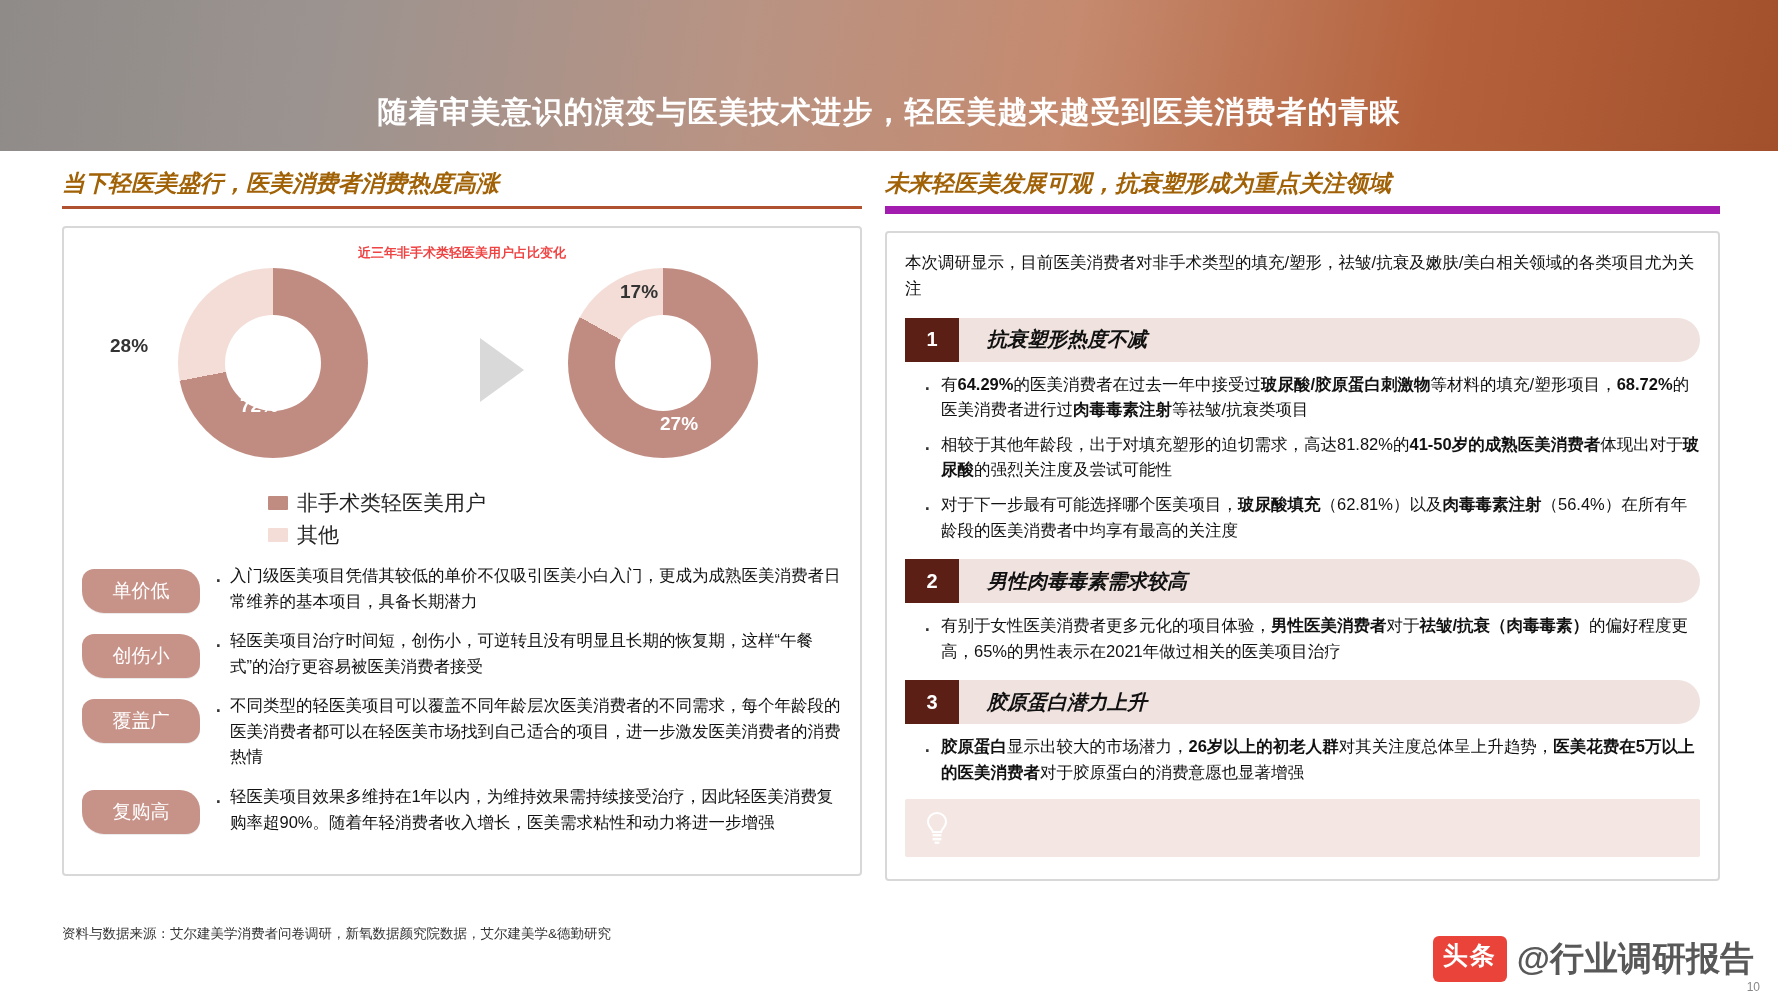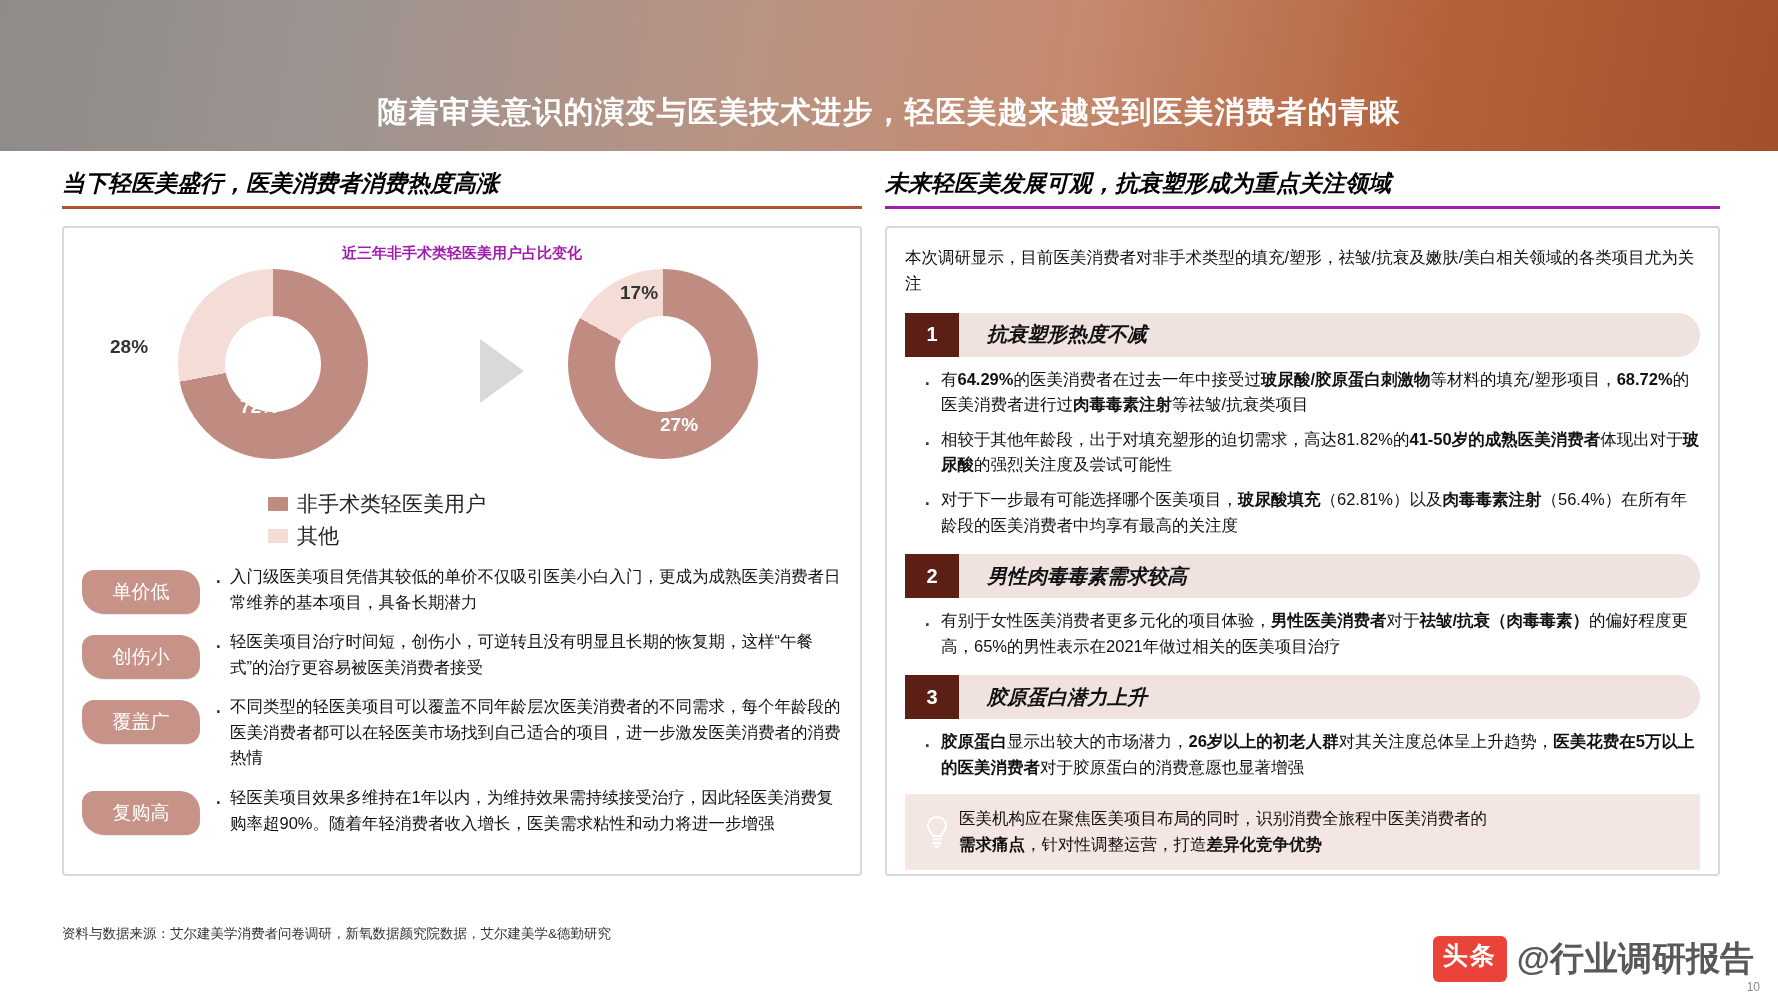--- a/index.html
+++ b/index.html
@@ -26,31 +26,31 @@
   }
   .banner-title {
     color:#ffffff; font-size:30px; font-weight:bold; letter-spacing:1px;
     text-align:right;
     margin-top:44px;
   }
   
   .col-left { position:absolute; left:62px; top:168px; width:800px; }
   .col-right { position:absolute; left:885px; top:168px; width:835px; }
   .sec-head {
-    font-size:23px; font-weight:bold; font-style:italic; color:#000000;
+    font-size:23px; font-weight:bold; font-style:italic; color:#a16207;
     border-bottom:3px solid #b0522f; padding-bottom:7px; width:100%;
   }
-  .sec-head.right { border-bottom:3px solid #a21caf; }
+  .sec-head.right { border-bottom:8px solid #a21caf; }
   .panel {
     margin-top:17px; border:2px solid #d8d8d8; border-radius:4px;
     background:#ffffff; padding:14px 18px 16px 18px; position:relative;
   }
   .panel-left { height:650px; }
   .chart-title {
-    text-align:center; font-size:15px; font-weight:bold; color:#a21caf; margin:2px 0 6px 0;
+    text-align:center; font-size:13px; font-weight:bold; color:#ef4444; margin:2px 0 6px 0;
   }
   .donuts { position:relative; height:215px; }
   .donut-wrap { position:absolute; top:0; }
   .donut { position:relative; width:190px; height:190px; border-radius:50%; }
   .donut::after {
     content:""; position:absolute; left:50%; top:50%; width:96px; height:96px;
     margin:-48px 0 0 -48px; background:#fff; border-radius:50%;
   }
   .dlabel { position:absolute; font-size:19px; font-weight:bold;margin-top:9px; }
   .arrow {
@@ -207,21 +207,20 @@
 
       <div class="note">
         <div class="bulb">
           <svg width="28" height="34" viewBox="0 0 28 34" aria-hidden="true">
             <path d="M14 2c-5 0-9 3.8-9 8.8 0 3.4 1.9 5.6 3.4 7.3.8 1 1.3 1.8 1.4 2.9h8.4c.1-1.1.6-1.9 1.4-2.9 1.5-1.7 3.4-3.9 3.4-7.3C23 5.8 19 2 14 2z" fill="none" stroke="#ffffff" stroke-width="2"></path>
             <rect x="9.6" y="23" width="8.8" height="2.4" fill="#ffffff"></rect>
             <rect x="9.6" y="27" width="8.8" height="2.4" fill="#ffffff"></rect>
             <rect x="11.6" y="30.6" width="4.8" height="2.2" fill="#ffffff"></rect>
           </svg>
         </div>
-        <div class="note-tx">医美机构应在聚焦医美项目布局的同时，识别消费全旅程中医美消费者的<br><b>需求痛点</b>，针对性调整运营，打造<b>差异化竞争优势</b></div>
       </div>
     </div>
   </div>
 
   <div class="source">资料与数据来源：艾尔建美学消费者问卷调研，新氧数据颜究院数据，艾尔建美学&amp;德勤研究</div>
 
   <div class="wm">
     <span class="wm-badge">头条</span>
     <span class="wm-tx">@行业调研报告</span>
   </div>

